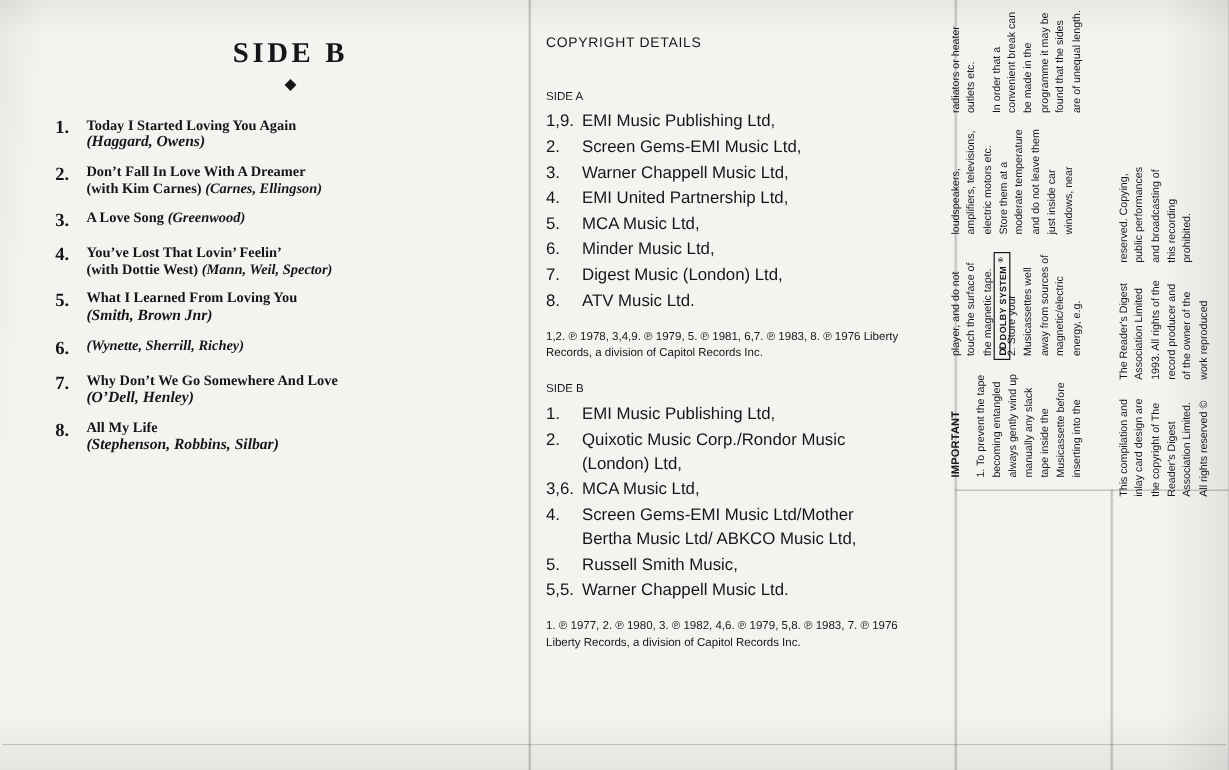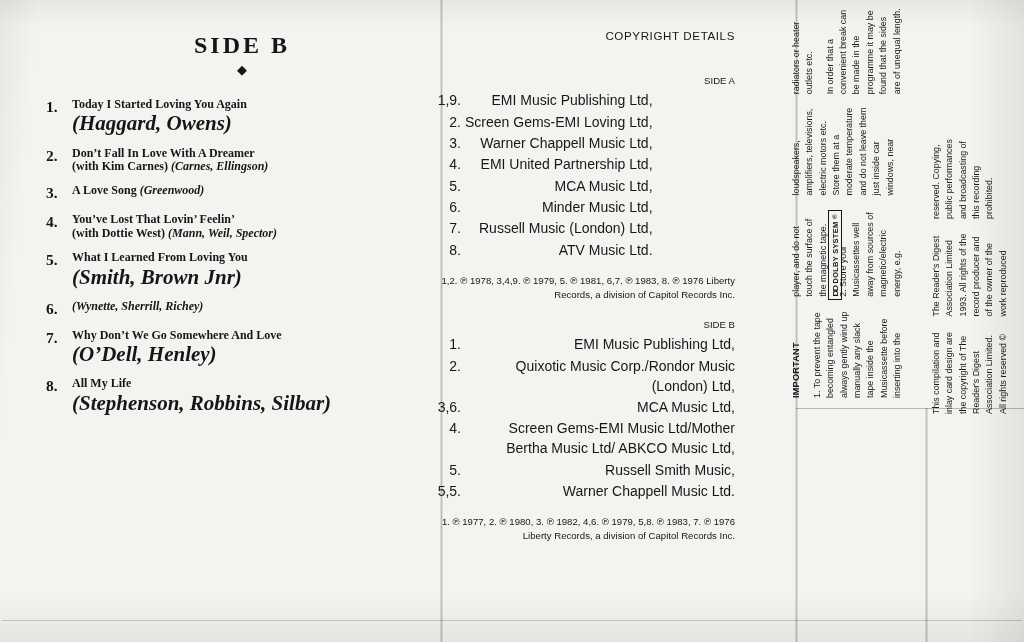--- a/index.html
+++ b/index.html
@@ -87,37 +87,36 @@
     line-height: 1.12;
   }
   .track-title .guest {
     font-weight: 700;
   }
   .track-title .writers {
     font-weight: 700;
     font-style: italic;
   }
   .track-credits {
-    font-size: 21px;
+    font-size: 13px;
     font-style: italic;
     font-weight: 700;
     line-height: 1.15;
   }
 
   
   #copyright-panel {
     position: absolute;
-    left: 435px;
+    left: 455px;
     top: 28px;
     width: 300px;
     font-family: "Liberation Sans", sans-serif;
     font-size: 9.6px;
     line-height: 1.38;
     color: #15171b;
-    text-align: right;
   }
   #copyright-heading {
     font-size: 11.6px;
     letter-spacing: 0.6px;
     margin-bottom: 30px;
   }
   .cp-side-label {
     font-size: 9.6px;
     margin-bottom: 4px;
   }
@@ -287,41 +286,41 @@
 
     <div class="cp-side-label">SIDE A</div>
     <table class="cp-table">
       <tbody>
         <tr>
           <td class="cp-idx">1,9.</td>
           <td>EMI Music Publishing Ltd,</td>
         </tr>
         <tr>
           <td class="cp-idx">2.</td>
-          <td>Screen Gems-EMI Loving Ltd,</td>
+          <td>Screen Gems-EMI Music Ltd,</td>
         </tr>
         <tr>
           <td class="cp-idx">3.</td>
           <td>Warner Chappell Music Ltd,</td>
         </tr>
         <tr>
           <td class="cp-idx">4.</td>
           <td>EMI United Partnership Ltd,</td>
         </tr>
         <tr>
           <td class="cp-idx">5.</td>
           <td>MCA Music Ltd,</td>
         </tr>
         <tr>
           <td class="cp-idx">6.</td>
           <td>Minder Music Ltd,</td>
         </tr>
         <tr>
           <td class="cp-idx">7.</td>
-          <td>Russell Music (London) Ltd,</td>
+          <td>Digest Music (London) Ltd,</td>
         </tr>
         <tr>
           <td class="cp-idx">8.</td>
           <td>ATV Music Ltd.</td>
         </tr>
       </tbody>
     </table>
 
     <div class="cp-note">1,2. ℗ 1978, 3,4,9. ℗ 1979, 5. ℗ 1981, 6,7. ℗ 1983, 8. ℗ 1976 Liberty Records, a division of Capitol Records Inc.</div>
 

